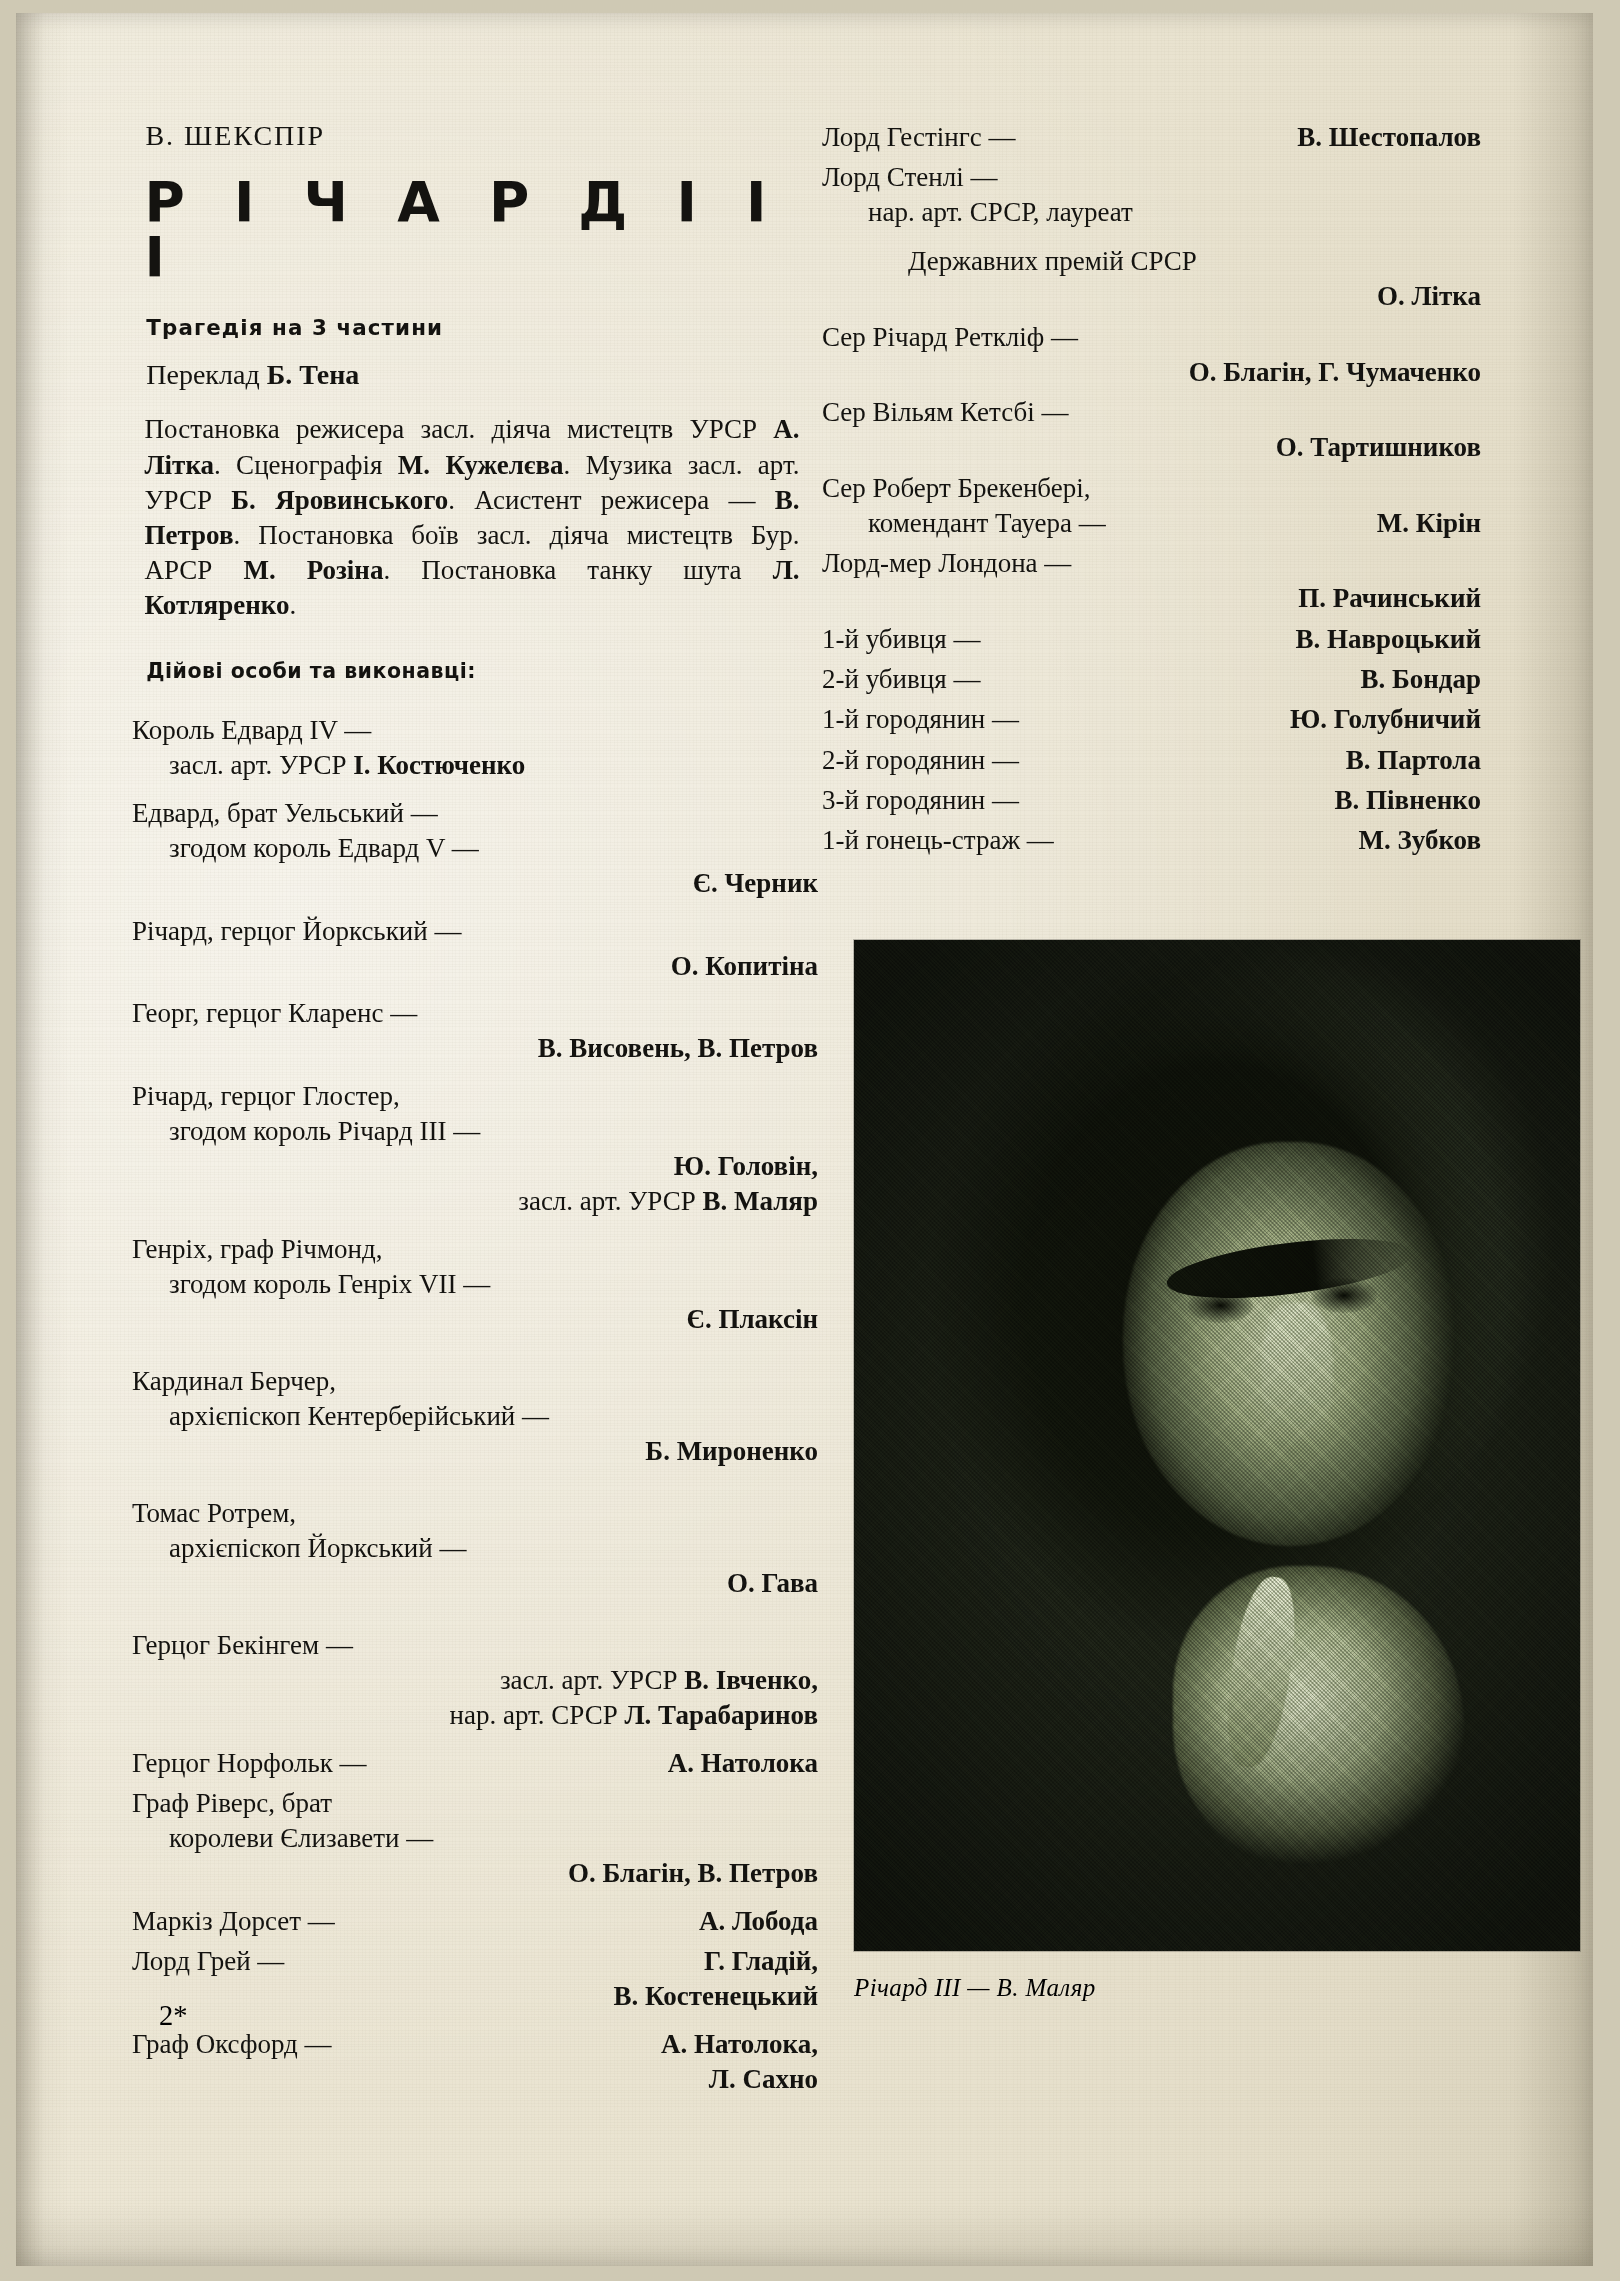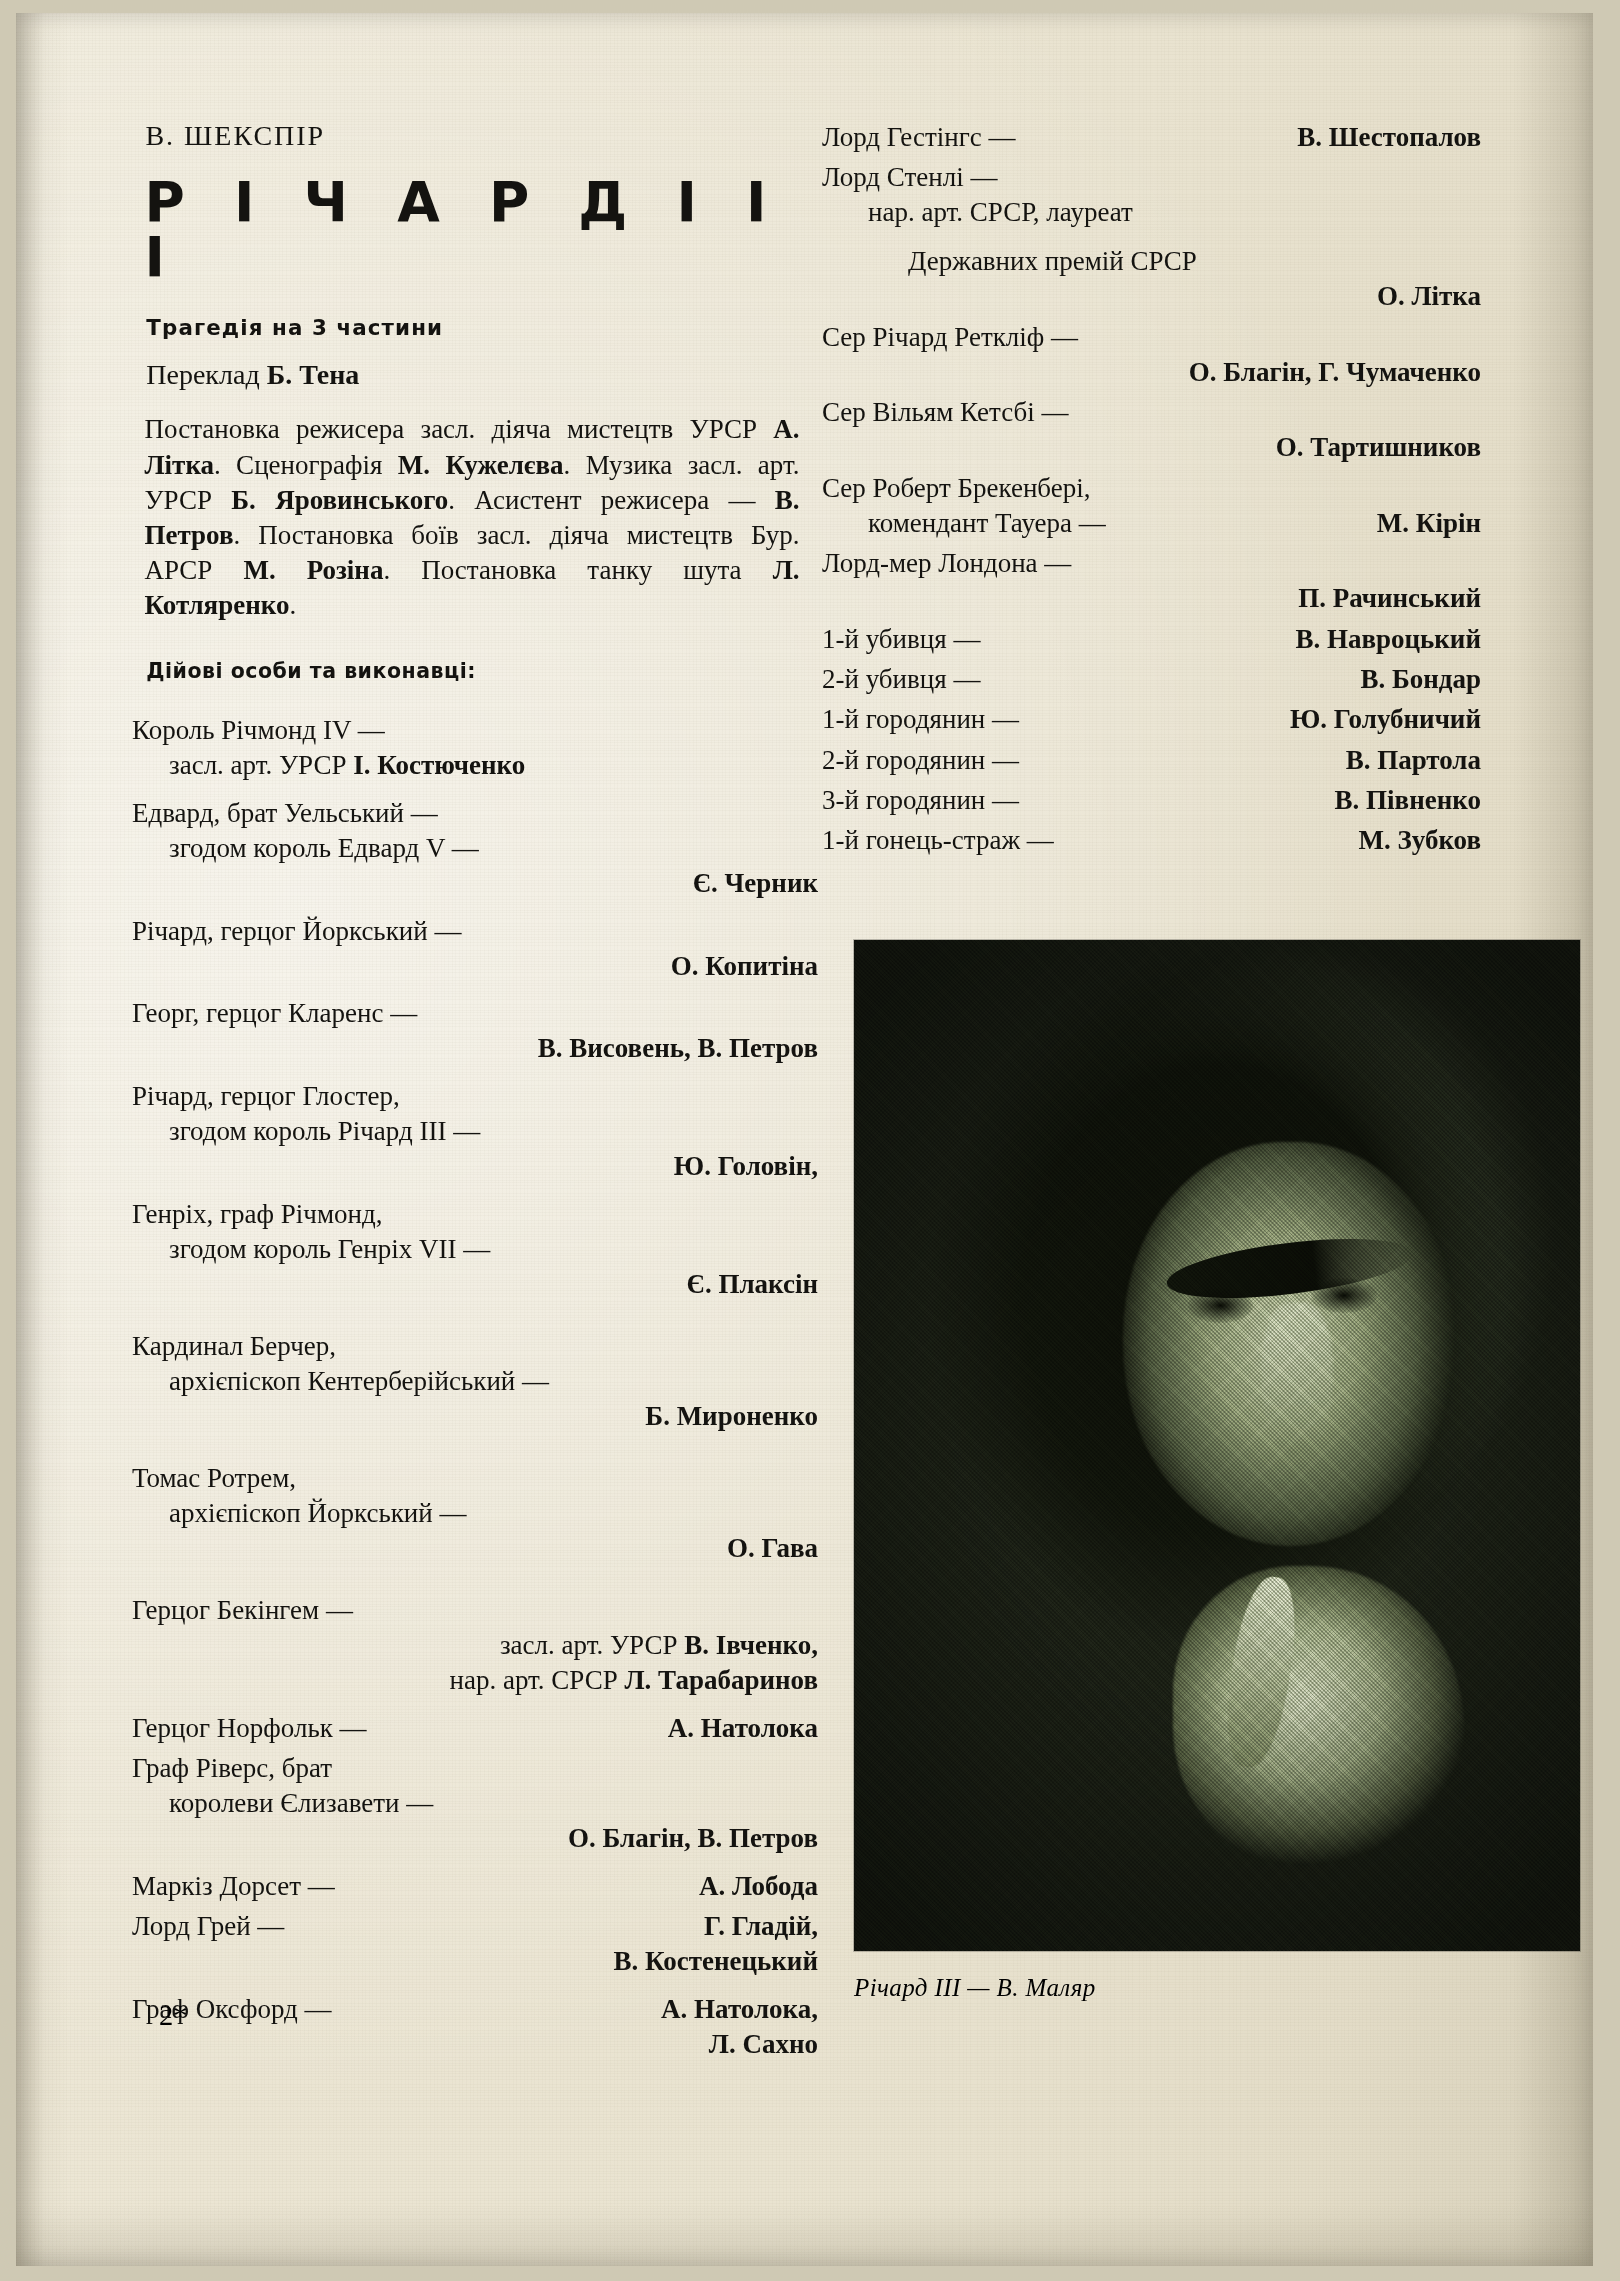--- a/index.html
+++ b/index.html
@@ -205,21 +205,21 @@
       <b>Б. Тена</b>
     </div>
 
     <div class="credits">
       <span>Постановка режисера засл. діяча мистецтв УРСР </span><b>А. Літка</b><span>. Сценографія </span><b>М. Кужелєва</b><span>. Музика засл. арт. УРСР </span><b>Б. Яровинського</b><span>. Асистент режисера — </span><b>В. Петров</b><span>. Постановка боїв засл. діяча мистецтв Бур. АРСР </span><b>М. Розіна</b><span>. Постановка танку шута </span><b>Л. Котляренко</b><span>.</span>
     </div>
 
     <div class="cast-heading">Дійові особи та виконавці:</div>
 
     <div class="entry">
-      <span class="role">Король Річмонд IV —</span>
+      <span class="role">Король Едвард IV —</span>
       <span class="role ind"><span>засл. арт. УРСР</span> <b>І. Костюченко</b></span>
     </div>
 
     <div class="entry">
       <span class="role">Едвард, брат Уельський —</span>
       <span class="role ind">згодом король Едвард V —</span>
       <span class="actor">Є. Черник</span>
     </div>
 
     <div class="entry">
@@ -229,20 +229,21 @@
 
     <div class="entry">
       <span class="role">Георг, герцог Кларенс —</span>
       <span class="actor">В. Висовень, В. Петров</span>
     </div>
 
     <div class="entry">
       <span class="role">Річард, герцог Глостер,</span>
       <span class="role ind">згодом король Річард III —</span>
       <span class="actor">Ю. Головін,</span>
+      <span class="actor semi"><span>засл. арт. УРСР </span><b>В. Маляр</b></span>
     </div>
 
     <div class="entry">
       <span class="role">Генріх, граф Річмонд,</span>
       <span class="role ind">згодом король Генріх VII —</span>
       <span class="actor">Є. Плаксін</span>
     </div>
 
     <div class="gap"></div>
 

